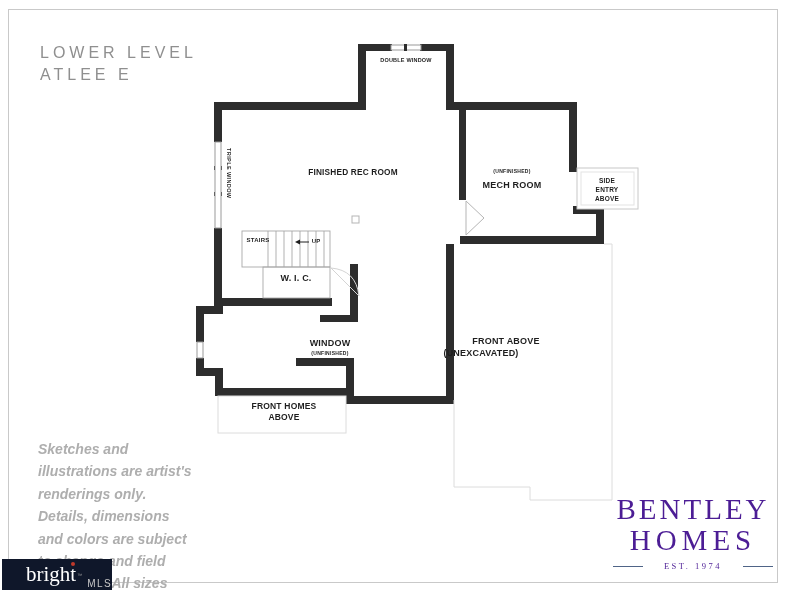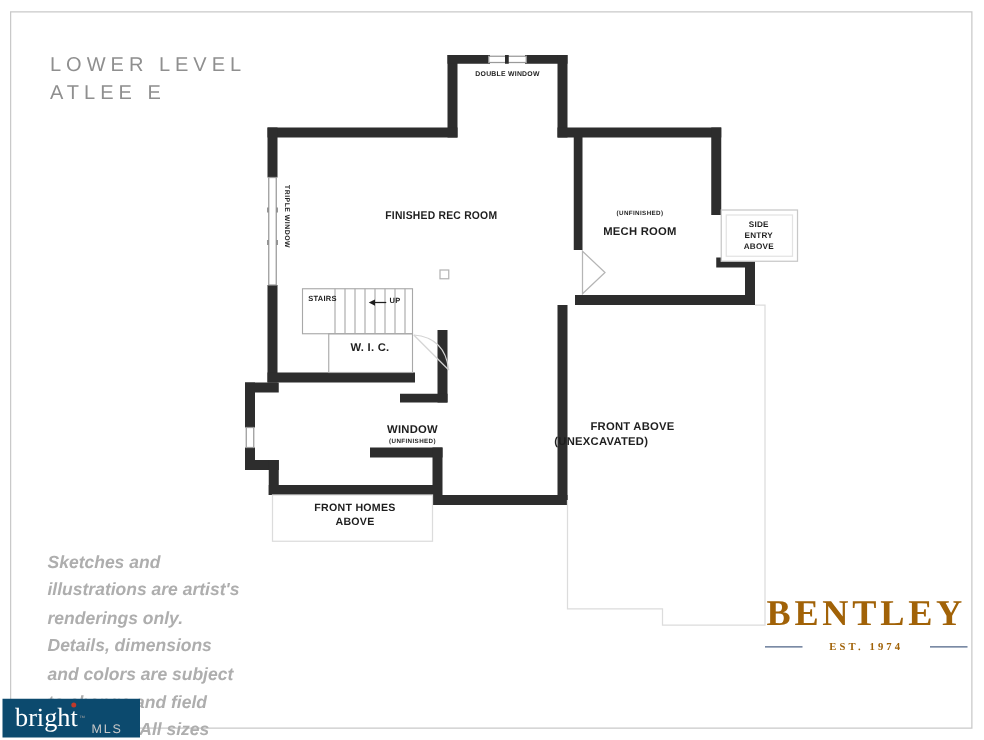--- a/index.html
+++ b/index.html
@@ -33,34 +33,34 @@
     color:#1e1e1e;font-size:5.5px;letter-spacing:0.4px;white-space:nowrap;
   }
   .condense{transform:translate(-50%,-50%) scaleX(0.92);}
   
   .disclaimer{
     position:absolute;left:38px;top:438px;width:156px;
     font-style:italic;font-size:14px;line-height:1.6;color:#aeaeae;font-weight:bold;
   }
   
   .logo-block{
-    position:absolute;left:612px;top:476px;width:162px;text-align:center;
-    color:#a16207;font-family:"Liberation Serif",serif;font-weight:bold;
+    position:absolute;left:612px;top:494px;width:162px;text-align:center;
+    color:#4c1d95;font-family:"Liberation Serif",serif;
   }
   .logo-line1{font-size:29px;letter-spacing:3px;line-height:31px;}
   .logo-line2{font-size:29px;letter-spacing:5px;line-height:31px;}
   .logo-est{
     display:flex;align-items:center;justify-content:center;gap:21px;
     margin-top:5px;font-size:8.5px;letter-spacing:2.5px;font-family:"Liberation Serif",serif;
   }
   .logo-rule{display:inline-block;width:30px;height:1px;background:#4f6487;}
   
   .mls-badge{
     position:absolute;left:2px;top:559px;width:110px;height:31px;
-    background:#0c4a6e;display:flex;align-items:center;padding-left:10px;
+    background:#0f172a;display:flex;align-items:center;padding-left:24px;
     box-sizing:border-box;
   }
   .mls-brand{
     position:relative;color:#ffffff;font-family:"Liberation Serif",serif;
     font-size:21px;font-weight:500;line-height:21px;
   }
   .mls-dot{
     position:absolute;right:1px;top:-2px;width:4px;height:4px;border-radius:50%;
     background:#c0392b;
   }
@@ -182,20 +182,21 @@
 
   <div class="plan-label lbl-wrap" style="left:284px;top:412px;width:76px;font-size:8.5px;line-height:11px;">FRONT HOMES ABOVE</div>
 
   <div class="plan-label lbl-9" style="left:506px;top:341px;">FRONT ABOVE</div>
   <div class="plan-label lbl-9" style="left:481px;top:353px;">(UNEXCAVATED)</div>
 
   <div class="disclaimer">Sketches and illustrations are artist's renderings only. Details, dimensions and colors are subject to change and field variations. All sizes and dimensions are approximate. See sales manager for specifics relating to your home and homesite.</div>
 
   <div class="logo-block">
     <div class="logo-line1">BENTLEY</div>
+    <div class="logo-line2">HOMES</div>
     <div class="logo-est">
       <span class="logo-rule"></span>
       <span>EST. 1974</span>
       <span class="logo-rule"></span>
     </div>
   </div>
 
   <div class="mls-badge">
     <span class="mls-brand">
       <span>bright</span><span class="mls-dot"></span>

